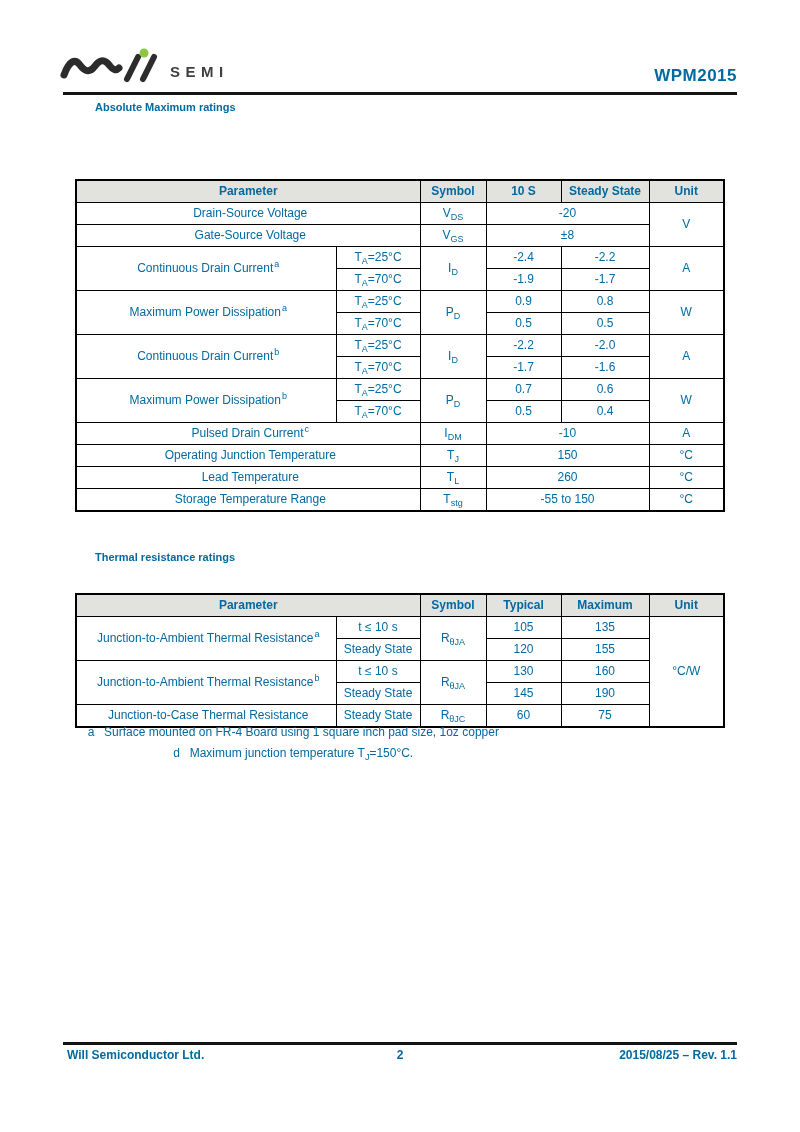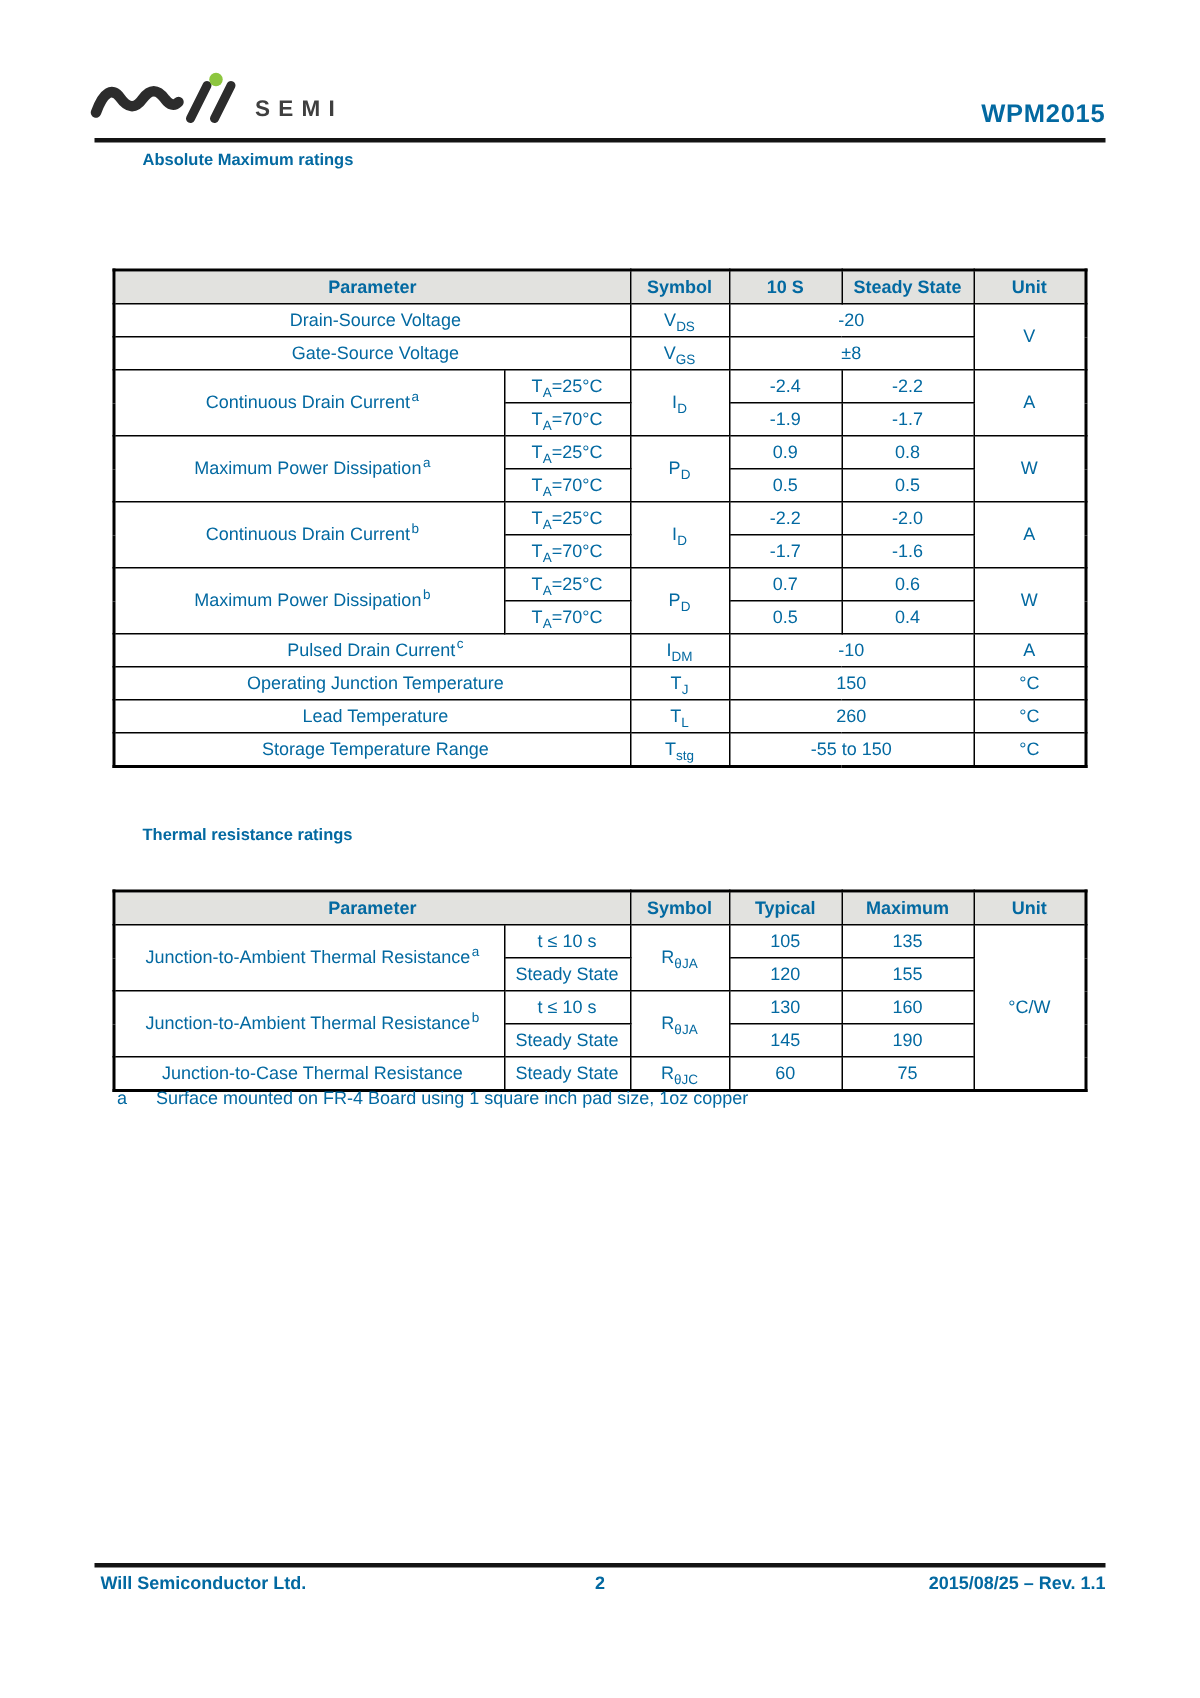--- a/index.html
+++ b/index.html
@@ -23,21 +23,21 @@
   .t1 { top:135px; }
   .t2 { top:549px; }
   .t td, .t th { border:1px solid #000; text-align:center; vertical-align:middle;
                  padding:0; height:21px; line-height:1.05; font-weight:normal; overflow:hidden; }
   .t th { background:#e2e2df; font-weight:bold; }
   .pl { text-align:right; padding-left:4px !important; }
   sub { font-size:9px; line-height:0; }
   sup { font-size:9px; line-height:0; margin-left:1px; }
   
   .notes { position:absolute; left:78px; top:722px; font-size:12px; line-height:21px; }
-  .note-row { white-space:nowrap; }
+  .note-row { white-space:nowrap;text-align:center; }
   .note-label { display:inline-block; width:26px; }
   
   .footer { position:absolute; left:63px; top:1048px; width:674px; font-size:12px; font-weight:bold; }
   .f-company { position:absolute; left:4px; top:0; }
   .f-page { position:absolute; left:0; width:674px; text-align:center; top:0; }
   .f-rev { position:absolute; right:0; top:0; }
 </style>
 </head>
 <body>
 
@@ -218,20 +218,23 @@
       <td>60</td>
       <td>75</td>
     </tr>
   </tbody>
     </table>
 
   <div class="notes">
     <div class="note-row">
       <span class="note-label">a</span><span>Surface mounted on FR-4 Board using 1 square inch pad size, 1oz copper</span>
     </div>
+    <div class="note-row">
+      <span class="note-label">d</span><span><span>Maximum junction temperature T</span><sub>J</sub><span>=150°C.</span></span>
+    </div>
   </div>
 
   <div class="rule rule-bottom"></div>
   <div class="footer">
     <span class="f-page">2</span>
     <span class="f-company">Will Semiconductor Ltd.</span>
     <span class="f-rev">2015/08/25 – Rev. 1.1</span>
   </div>
 
 </div>

